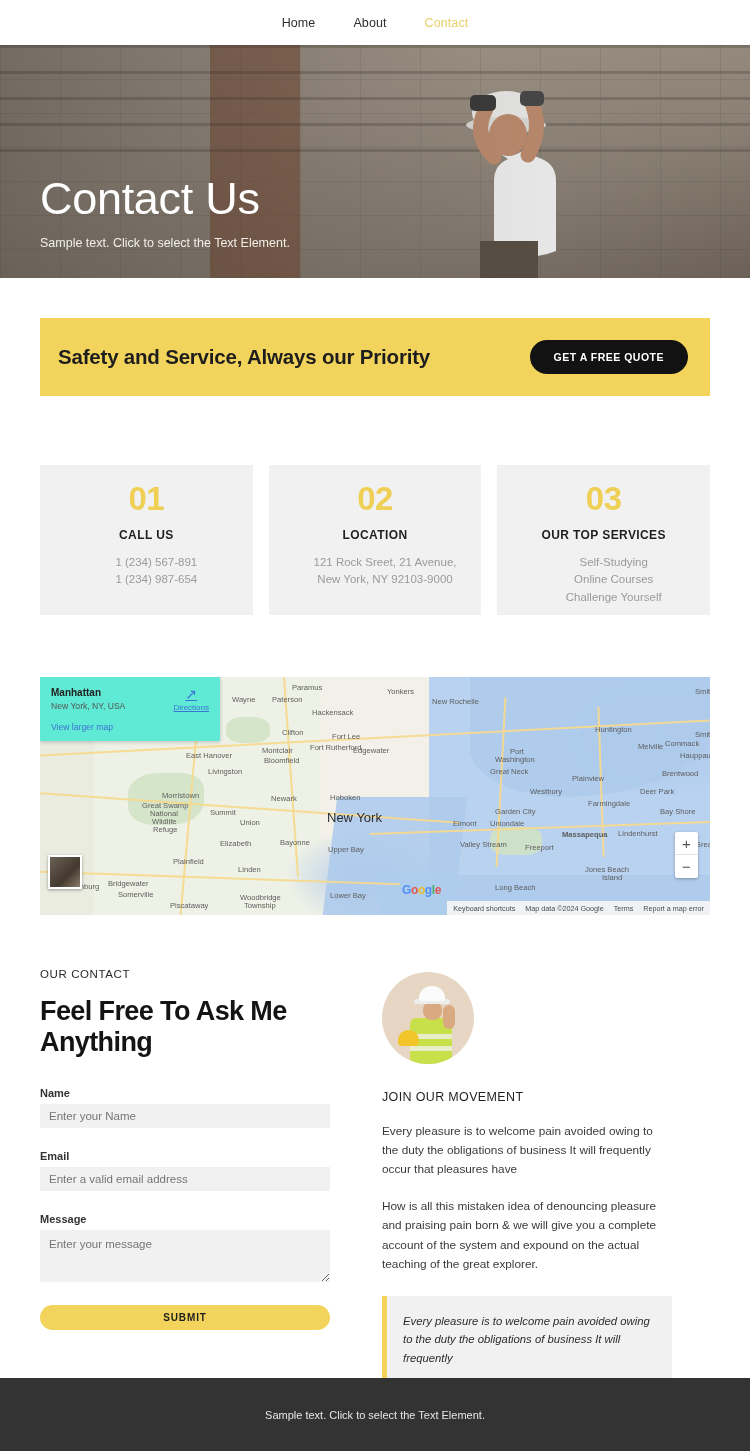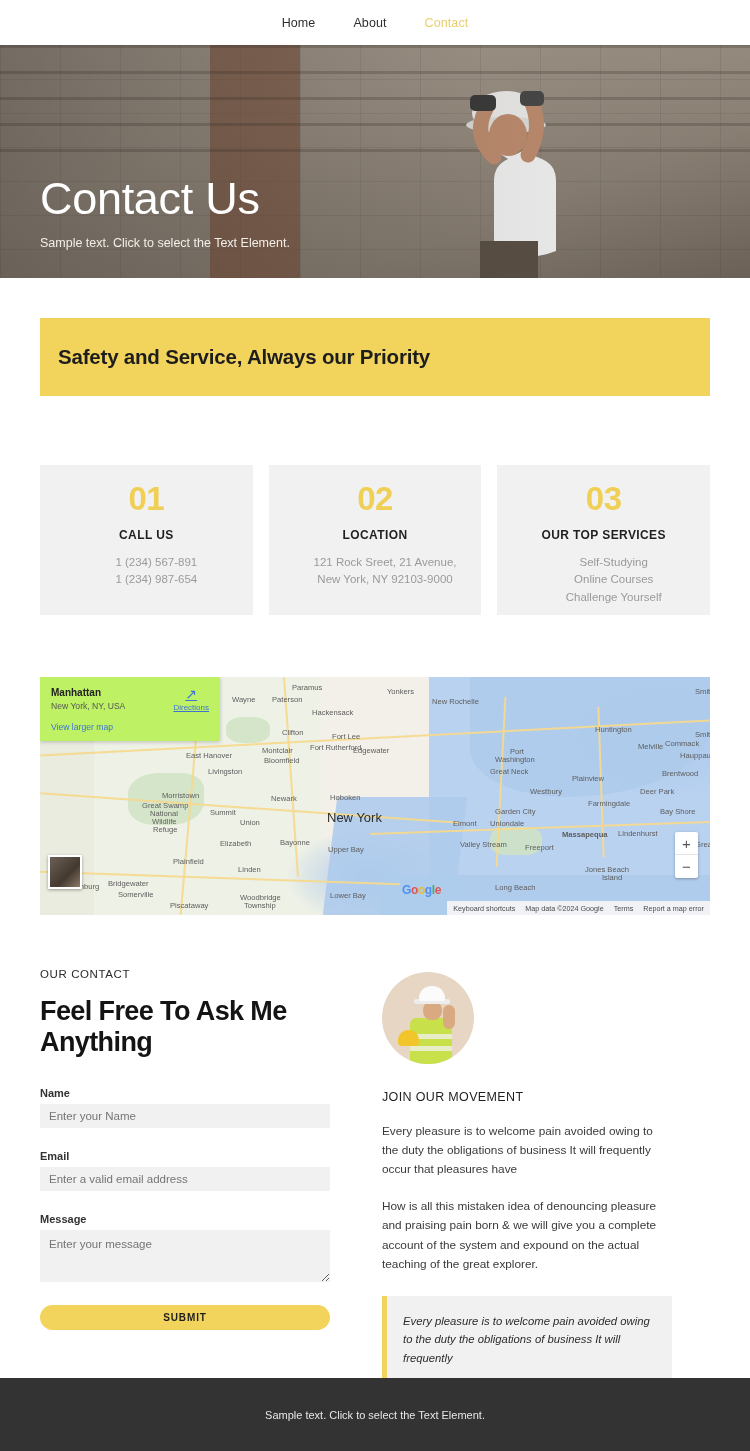--- a/index.html
+++ b/index.html
@@ -198,21 +198,21 @@
   }
   .map-label.big {
     font-size: 13px;
     color: #2d2d2d;
     font-weight: 400;
   }
   .map-card {
     position: absolute;
     left: 0; top: 0;
     width: 180px;
-    background: #bef264;
+    background: #5eead4;
     padding: 10px 11px 9px;
     box-shadow: 0 1px 4px rgba(0,0,0,.22);
     z-index: 6;
   }
   .map-card-row { display: flex; justify-content: space-between; align-items: flex-start; }
   .map-card-title { font-size: 10px; font-weight: 700; color: #222; }
   .map-card-sub { font-size: 8.6px; color: #555; margin-top: 3px; }
   .map-dir {
     text-align: center;
     color: #3d74d4;
@@ -455,20 +455,21 @@
   <div class="hero-scrim"></div>
   <div class="hero-inner">
     <h1 class="hero-title">Contact Us</h1>
     <p class="hero-sub">Sample text. Click to select the Text Element.</p>
   </div>
 </section>
 
 <div class="cta-wrap">
   <div class="cta-band">
     <div class="cta-title">Safety and Service, Always our Priority</div>
+    <button class="cta-btn">GET A FREE QUOTE</button>
   </div>
 </div>
 
 <div class="cards">
   <div class="card">
     <div class="card-num">01</div>
     <div class="card-title">CALL US</div>
     <div class="card-lines">
       <div class="card-line">1 (234) 567-891</div>
       <div class="card-line">1 (234) 987-654</div>

